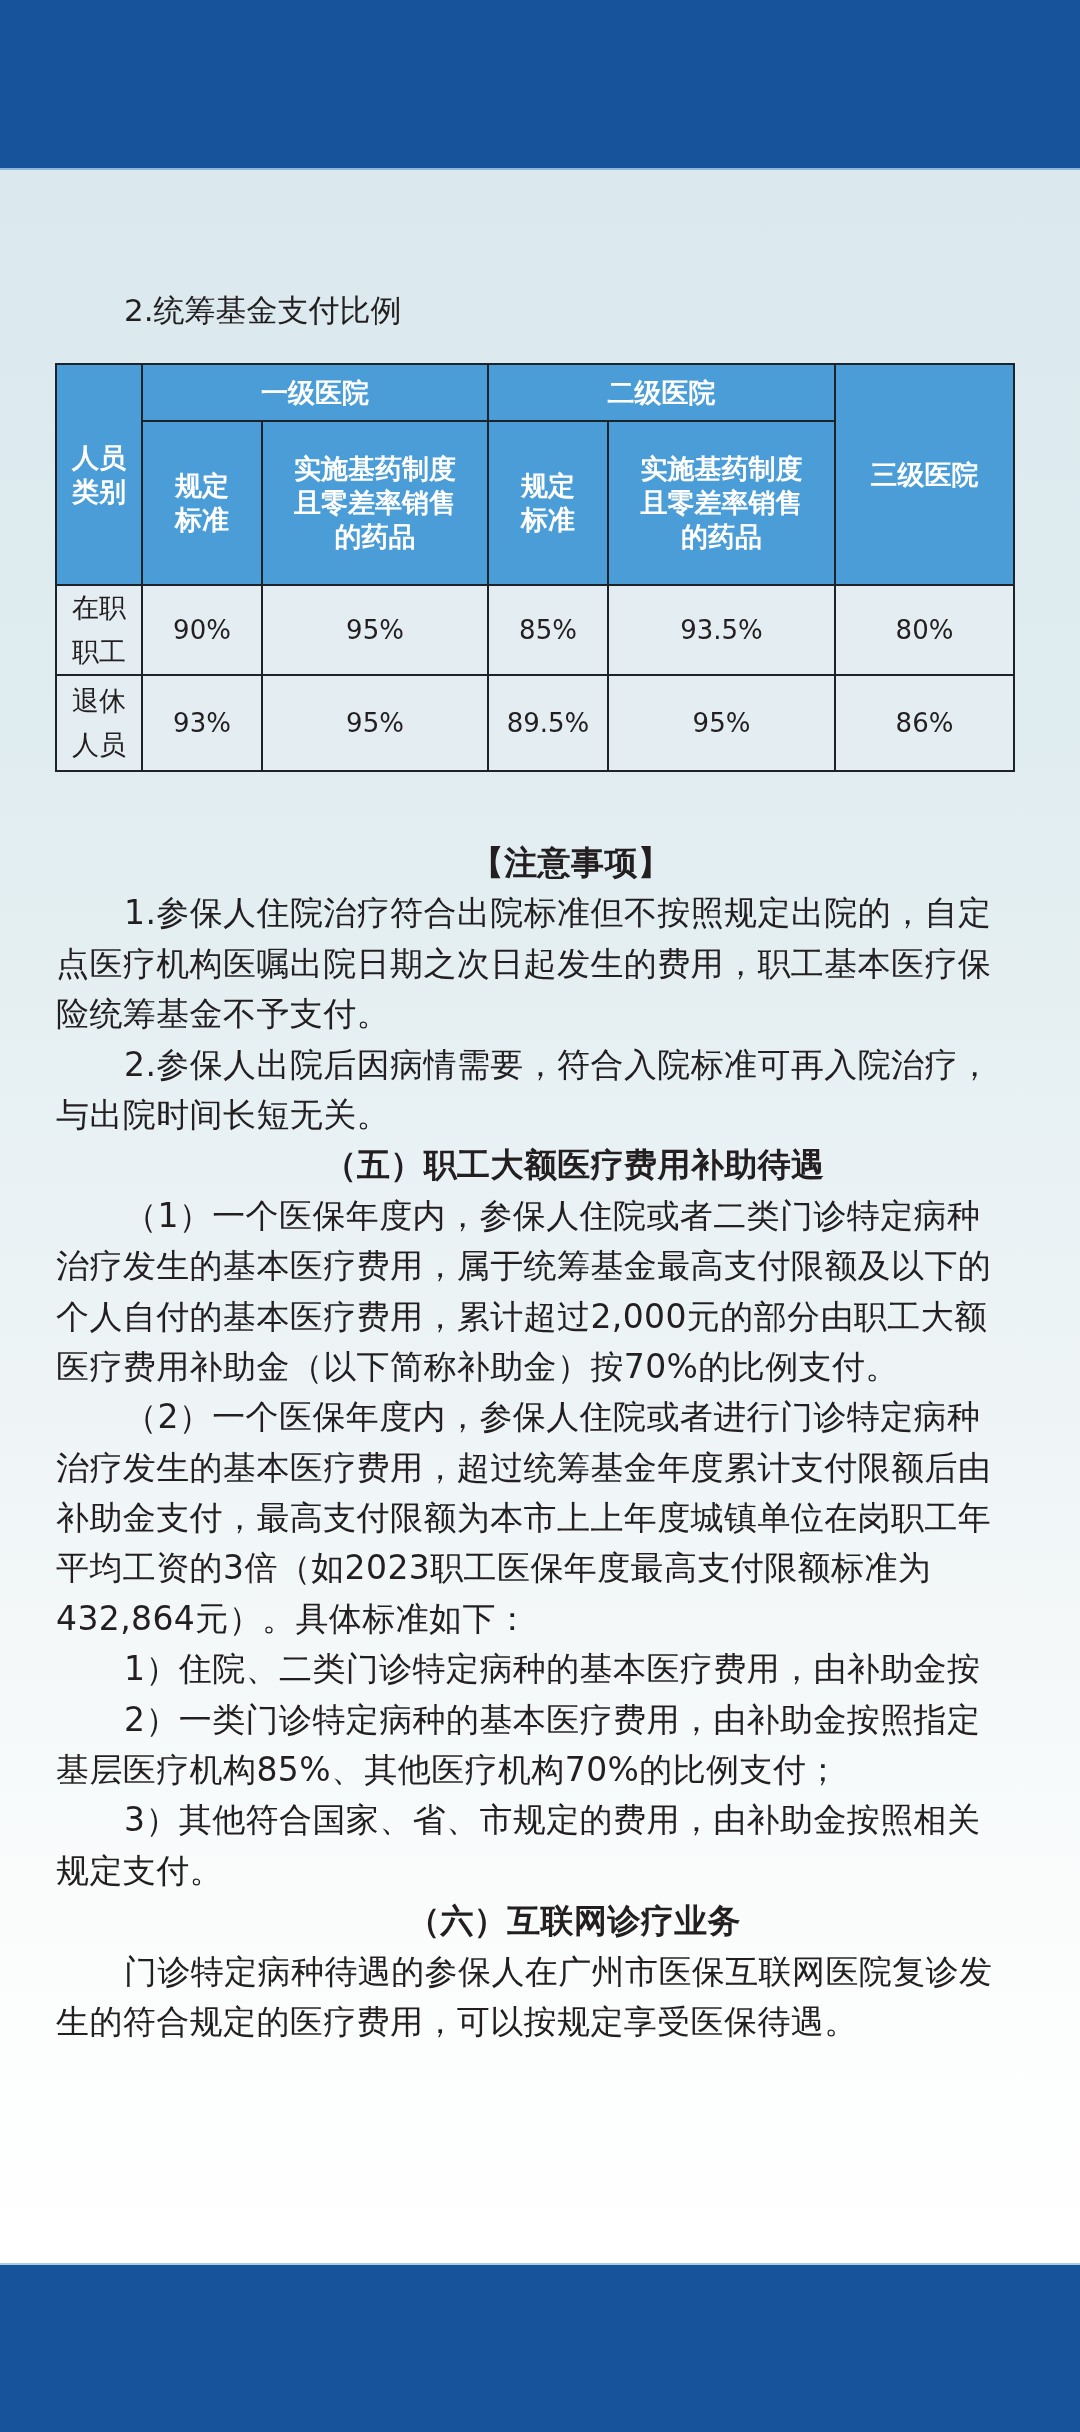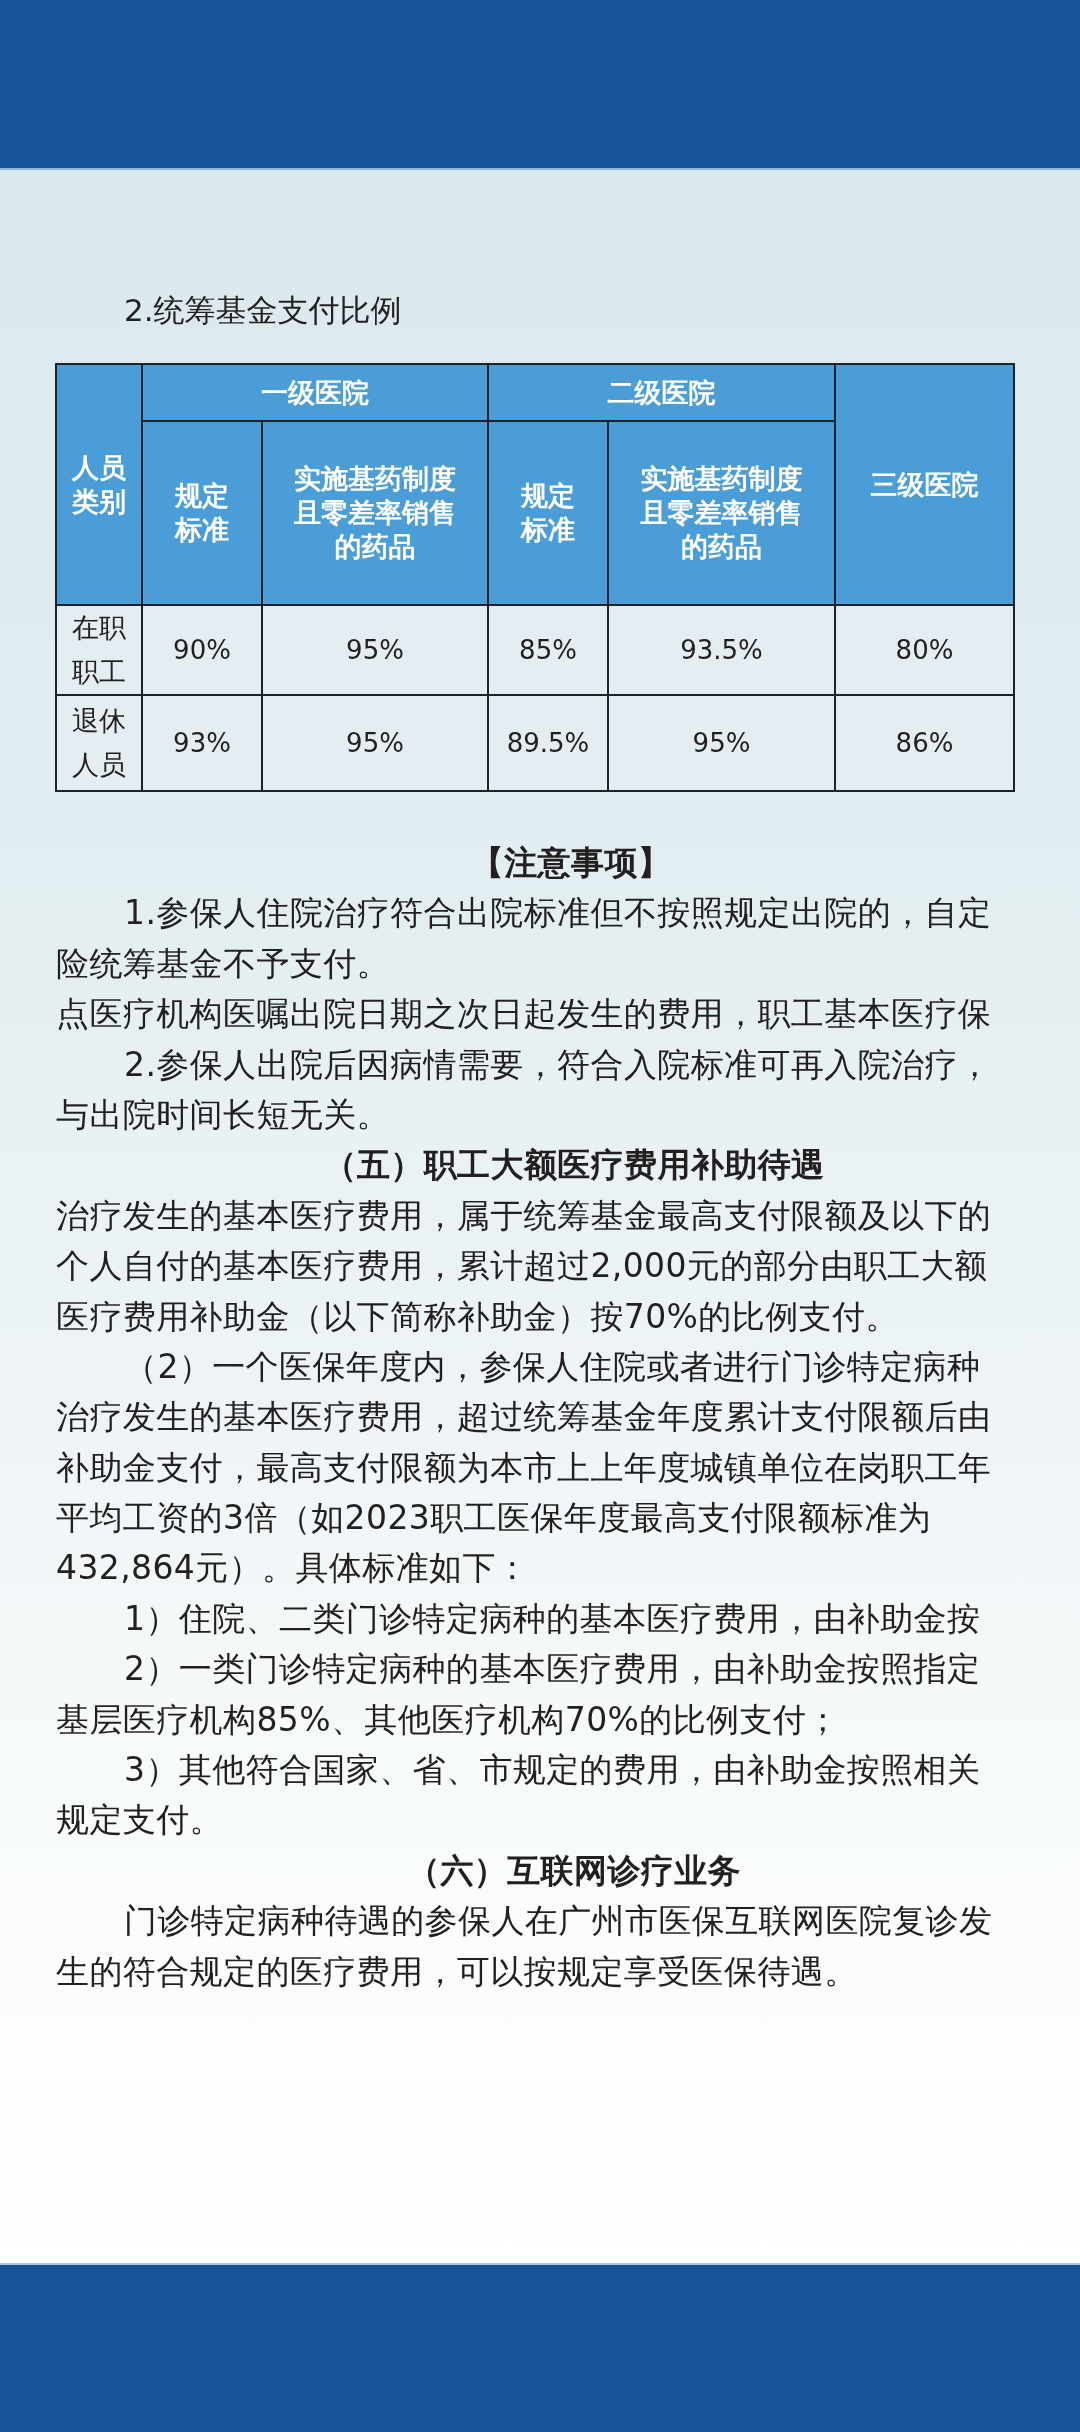--- a/index.html
+++ b/index.html
@@ -66,21 +66,21 @@
   <tbody>
       <tr style="height:57px">
     <th rowspan="2" class="cell-lines">
       <span>人员</span>
       <span>类别</span>
     </th>
     <th colspan="2">一级医院</th>
     <th colspan="2">二级医院</th>
     <th rowspan="2">三级医院</th>
   </tr>
-  <tr style="height:184px">
+  <tr style="height:164px">
     <th class="cell-lines">
       <span>规定</span>
       <span>标准</span>
     </th>
     <th class="cell-lines">
       <span>实施基药制度</span>
       <span>且零差率销售</span>
       <span>的药品</span>
     </th>
     <th class="cell-lines">
@@ -114,26 +114,27 @@
     <td>89.5%</td>
     <td>95%</td>
     <td>86%</td>
   </tr>
 </tbody>
   </table>
 
 <div class="text-block" style="top:838px;">
   <span class="line hd" style="padding-left:70px;">【注意事项】</span>
   <span class="line indent">1.参保人住院治疗符合出院标准但不按照规定出院的，自定</span>
+  <span class="line">点医疗机构医嘱出院日期之次日起发生的费用，职工基本医疗保</span>
   <span class="line">险统筹基金不予支付。</span>
-  <span class="line">点医疗机构医嘱出院日期之次日起发生的费用，职工基本医疗保</span>
   <span class="line indent">2.参保人出院后因病情需要，符合入院标准可再入院治疗，</span>
   <span class="line">与出院时间长短无关。</span>
 
   <span class="line hd hd-indent">（五）职工大额医疗费用补助待遇</span>
+  <span class="line indent">（1）一个医保年度内，参保人住院或者二类门诊特定病种</span>
   <span class="line">治疗发生的基本医疗费用，属于统筹基金最高支付限额及以下的</span>
   <span class="line">个人自付的基本医疗费用，累计超过2,000元的部分由职工大额</span>
   <span class="line">医疗费用补助金（以下简称补助金）按70%的比例支付。</span>
   <span class="line indent">（2）一个医保年度内，参保人住院或者进行门诊特定病种</span>
   <span class="line">治疗发生的基本医疗费用，超过统筹基金年度累计支付限额后由</span>
   <span class="line">补助金支付，最高支付限额为本市上上年度城镇单位在岗职工年</span>
   <span class="line">平均工资的3倍（如2023职工医保年度最高支付限额标准为</span>
   <span class="line">432,864元）。具体标准如下：</span>
   <span class="line indent">1）住院、二类门诊特定病种的基本医疗费用，由补助金按</span>
   <span class="line indent">2）一类门诊特定病种的基本医疗费用，由补助金按照指定</span>

